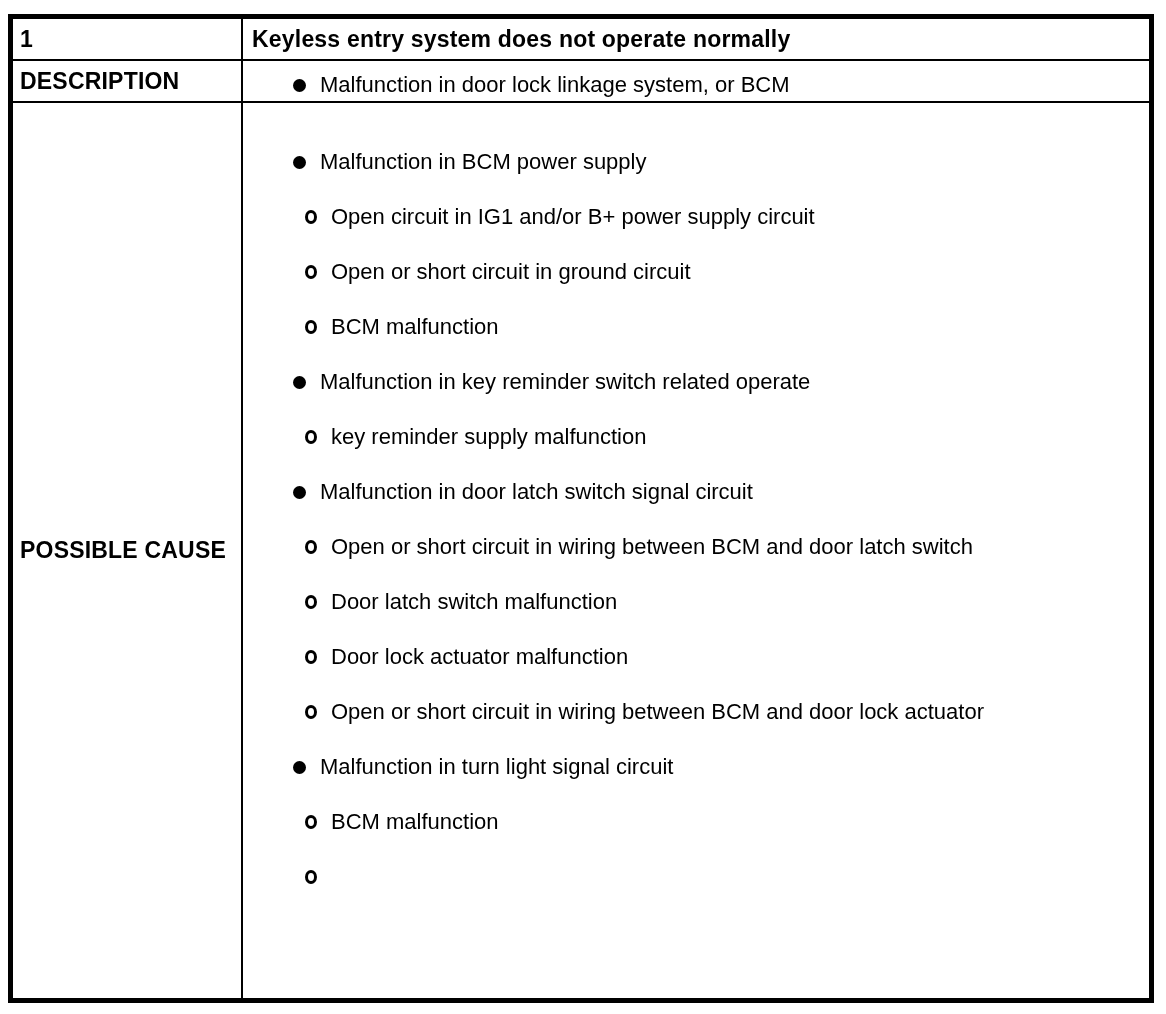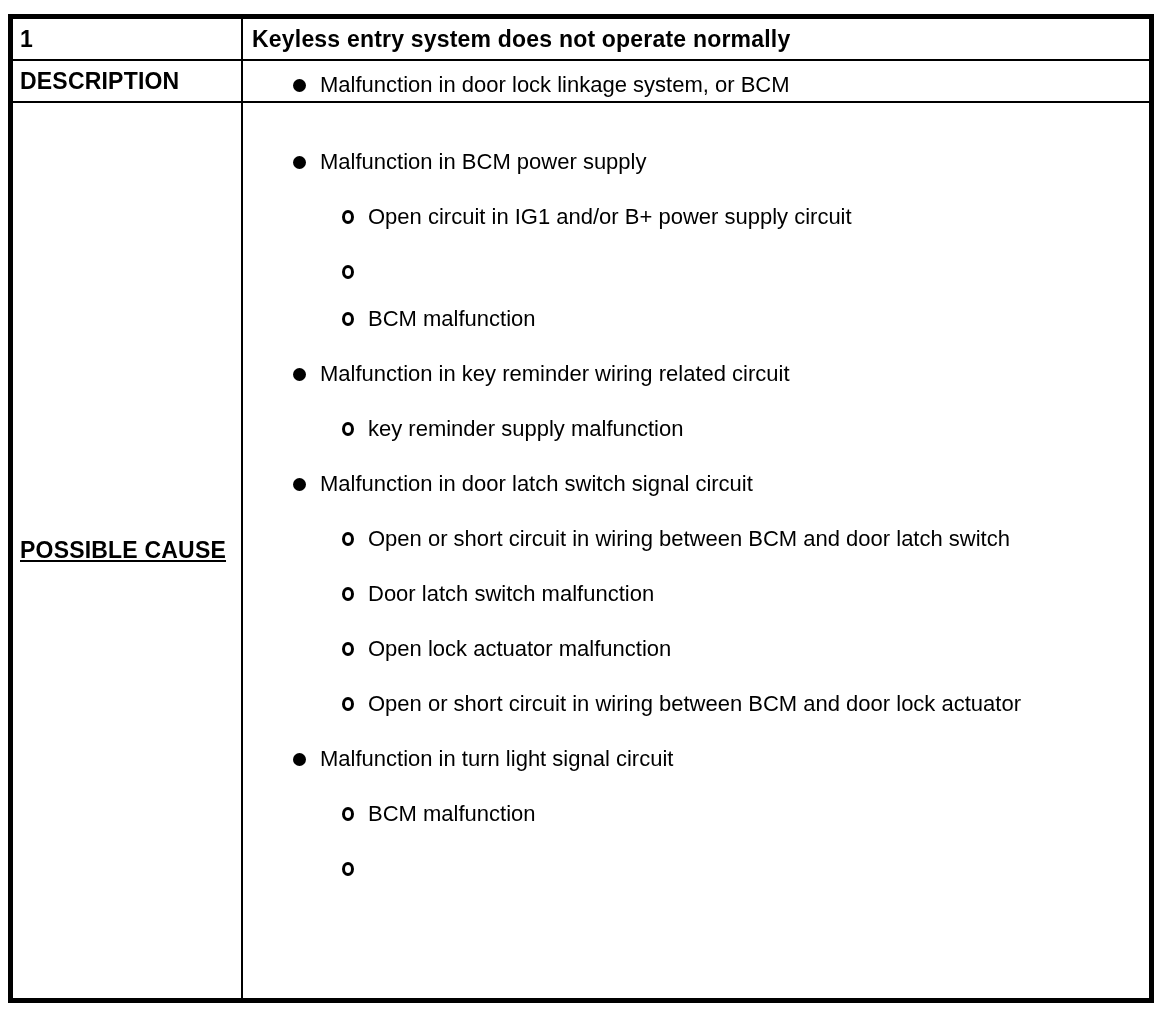--- a/index.html
+++ b/index.html
@@ -33,30 +33,30 @@
     font-size: 23px;
     display: flex;
     align-items: center;
     padding-left: 7px;
     letter-spacing: 0.2px;
   }
   .title-cell { padding-left: 9px; text-align: center; }
   .items-cell { display: flex; flex-direction: column; }
   .desc-items { justify-content: center; margin-top: 8px; }
   .pc-items { padding-top: 9px; margin-top: 35px; }
-  .pc-label-cell { align-items: center; text-decoration: underline; }
+  .pc-label-cell { align-items: center; }
   .item {
     display: flex;
     align-items: flex-start;
     font-size: 22px;
     line-height: 30px;
   }
   .pc-items .item { margin-bottom: 25px; }
   .item.lvl1 { padding-left: 50px; }
-  .item.lvl2 { padding-left: 99px; }
+  .item.lvl2 { padding-left: 62px; }
   .bullet { flex: 0 0 auto; margin-right: 14px; }
   .bullet.b1 {
     width: 13px; height: 13px;
     background: #000000;
     border-radius: 50%;
     margin-top: 9px;
   }
   .bullet.b2 {
     width: 6px; height: 8px;
     background: #ffffff;
@@ -96,48 +96,49 @@
         <div class="item lvl1">
           <span class="bullet b1"></span>
           <span class="item-text">Malfunction in BCM power supply</span>
         </div>
         <div class="item lvl2">
           <span class="bullet b2"></span>
           <span class="item-text">Open circuit in IG1 and/or B+ power supply circuit</span>
         </div>
         <div class="item lvl2">
           <span class="bullet b2"></span>
+          <span class="item-text">Open or short circuit in ground circuit</span>
         </div>
         <div class="item lvl2">
           <span class="bullet b2"></span>
           <span class="item-text">BCM malfunction</span>
         </div>
         <div class="item lvl1">
           <span class="bullet b1"></span>
-          <span class="item-text">Malfunction in key reminder wiring related circuit</span>
+          <span class="item-text">Malfunction in key reminder switch related operate</span>
         </div>
         <div class="item lvl2">
           <span class="bullet b2"></span>
           <span class="item-text">key reminder supply malfunction</span>
         </div>
         <div class="item lvl1">
           <span class="bullet b1"></span>
           <span class="item-text">Malfunction in door latch switch signal circuit</span>
         </div>
         <div class="item lvl2">
           <span class="bullet b2"></span>
           <span class="item-text">Open or short circuit in wiring between BCM and door latch switch</span>
         </div>
         <div class="item lvl2">
           <span class="bullet b2"></span>
           <span class="item-text">Door latch switch malfunction</span>
         </div>
         <div class="item lvl2">
           <span class="bullet b2"></span>
-          <span class="item-text">Open lock actuator malfunction</span>
+          <span class="item-text">Door lock actuator malfunction</span>
         </div>
         <div class="item lvl2">
           <span class="bullet b2"></span>
           <span class="item-text">Open or short circuit in wiring between BCM and door lock actuator</span>
         </div>
         <div class="item lvl1">
           <span class="bullet b1"></span>
           <span class="item-text">Malfunction in turn light signal circuit</span>
         </div>
         <div class="item lvl2">

